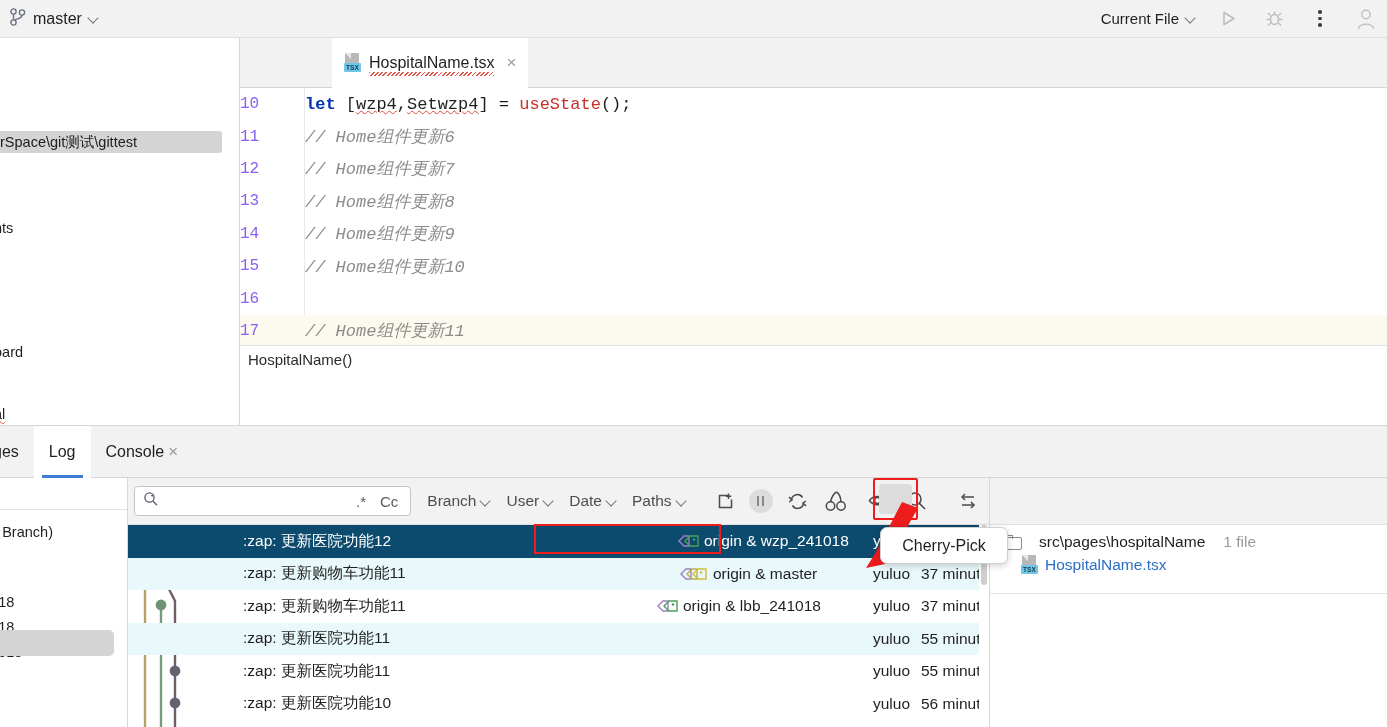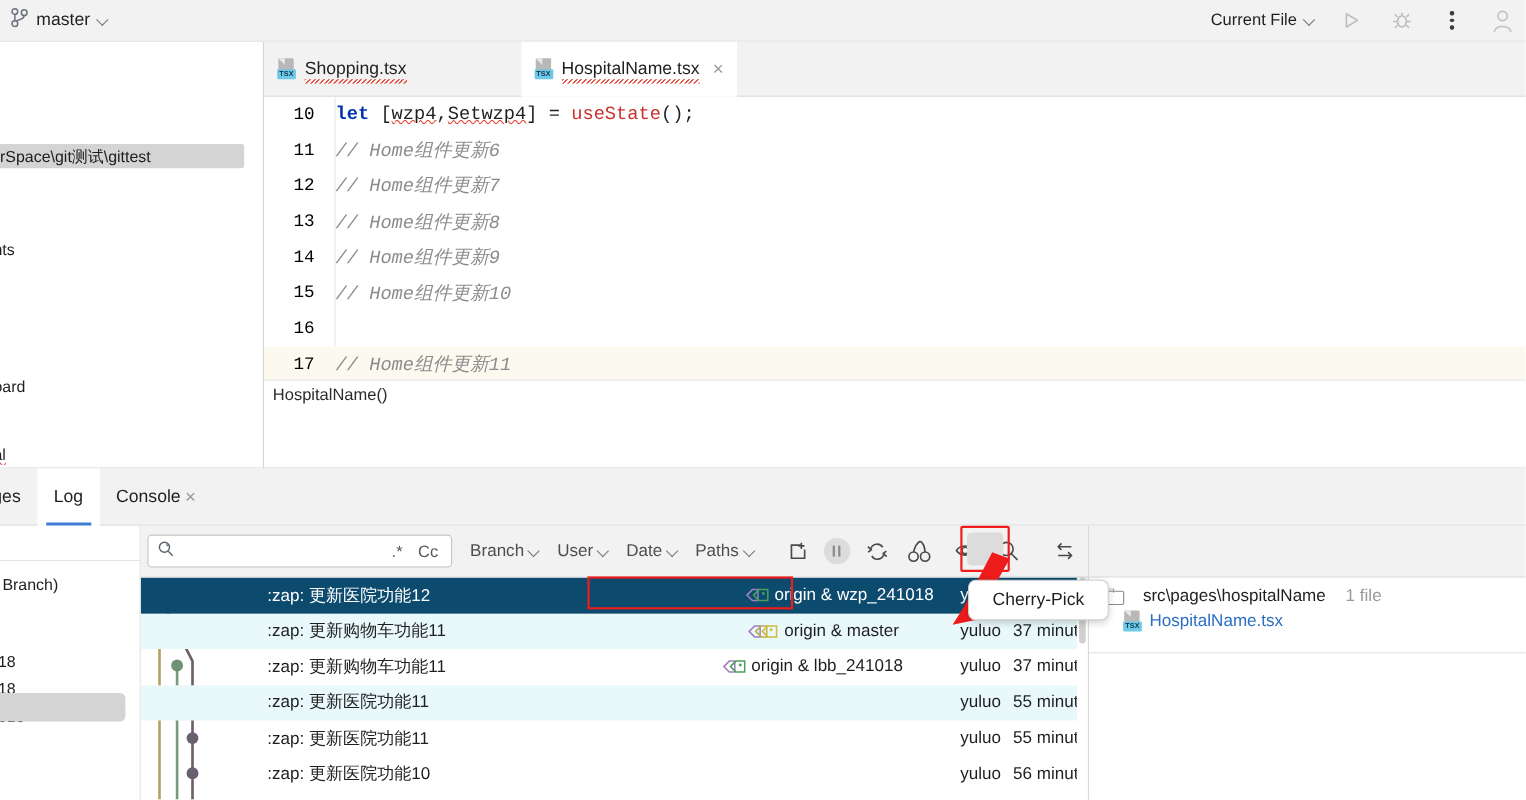--- a/index.html
+++ b/index.html
@@ -88,23 +88,23 @@
   .code-area { position: relative; height: 285px; background: #ffffff; overflow: hidden; }
   .gutter {
     position: absolute; left: 0; top: 0; width: 65px; height: 100%;
     background: #ffffff; border-right: 1px solid #e8e8e8;
   }
   .code-line {
     position: absolute; left: 0; right: 0; height: 32.4px; display: flex; align-items: center;
   }
   .code-line.hl { background: #fcfaef; }
   .ln {
-    width: 55px; text-align: right; padding-right: 9px;
+    width: 55px; text-align: left; padding-right: 9px;
     font-family: "Liberation Mono", "DejaVu Sans Mono", monospace;
-    font-size: 16px; color: #000000;
+    font-size: 16px; color: #8b5cf6;
   }
   .code-text {
     margin-left: 10px; font-family: "Liberation Mono","DejaVu Sans Mono", monospace;
     font-size: 17px; white-space: pre;
   }
   .kw { color: #0033b3; font-weight: bold; }
   .fn { color: #c9302c; }
   .op { color: #1f1f1f; }
   .id { color: #1f1f1f; }
   .cmt { color: #8c8c8c; font-style: italic; }
@@ -303,28 +303,20 @@
     <div class="lp-row" style="left:-6px; top:306px;">
       <span>oard</span>
     </div>
     <div class="lp-row lp-squiggle" style="left:-6px; top:368px;">
       <span>al</span>
     </div>
   </div>
 
   <div class="editor-wrap">
     <div class="tabbar">
-      <div class="etab">
-        <span class="tsx-icon">
-          <span class="sheet"></span>
-            <span class="fold"></span>
-            <span class="badge">TSX</span>
-        </span>
-        <span class="etab-title">Shopping.tsx</span>
-      </div>
       <div class="etab active" style="margin-left:92px;">
         <span class="tsx-icon">
           <span class="sheet"></span>
             <span class="fold"></span>
             <span class="badge">TSX</span>
         </span>
         <span class="etab-title">HospitalName.tsx</span>
         <span class="tab-close">×</span>
       </div>
     </div>

